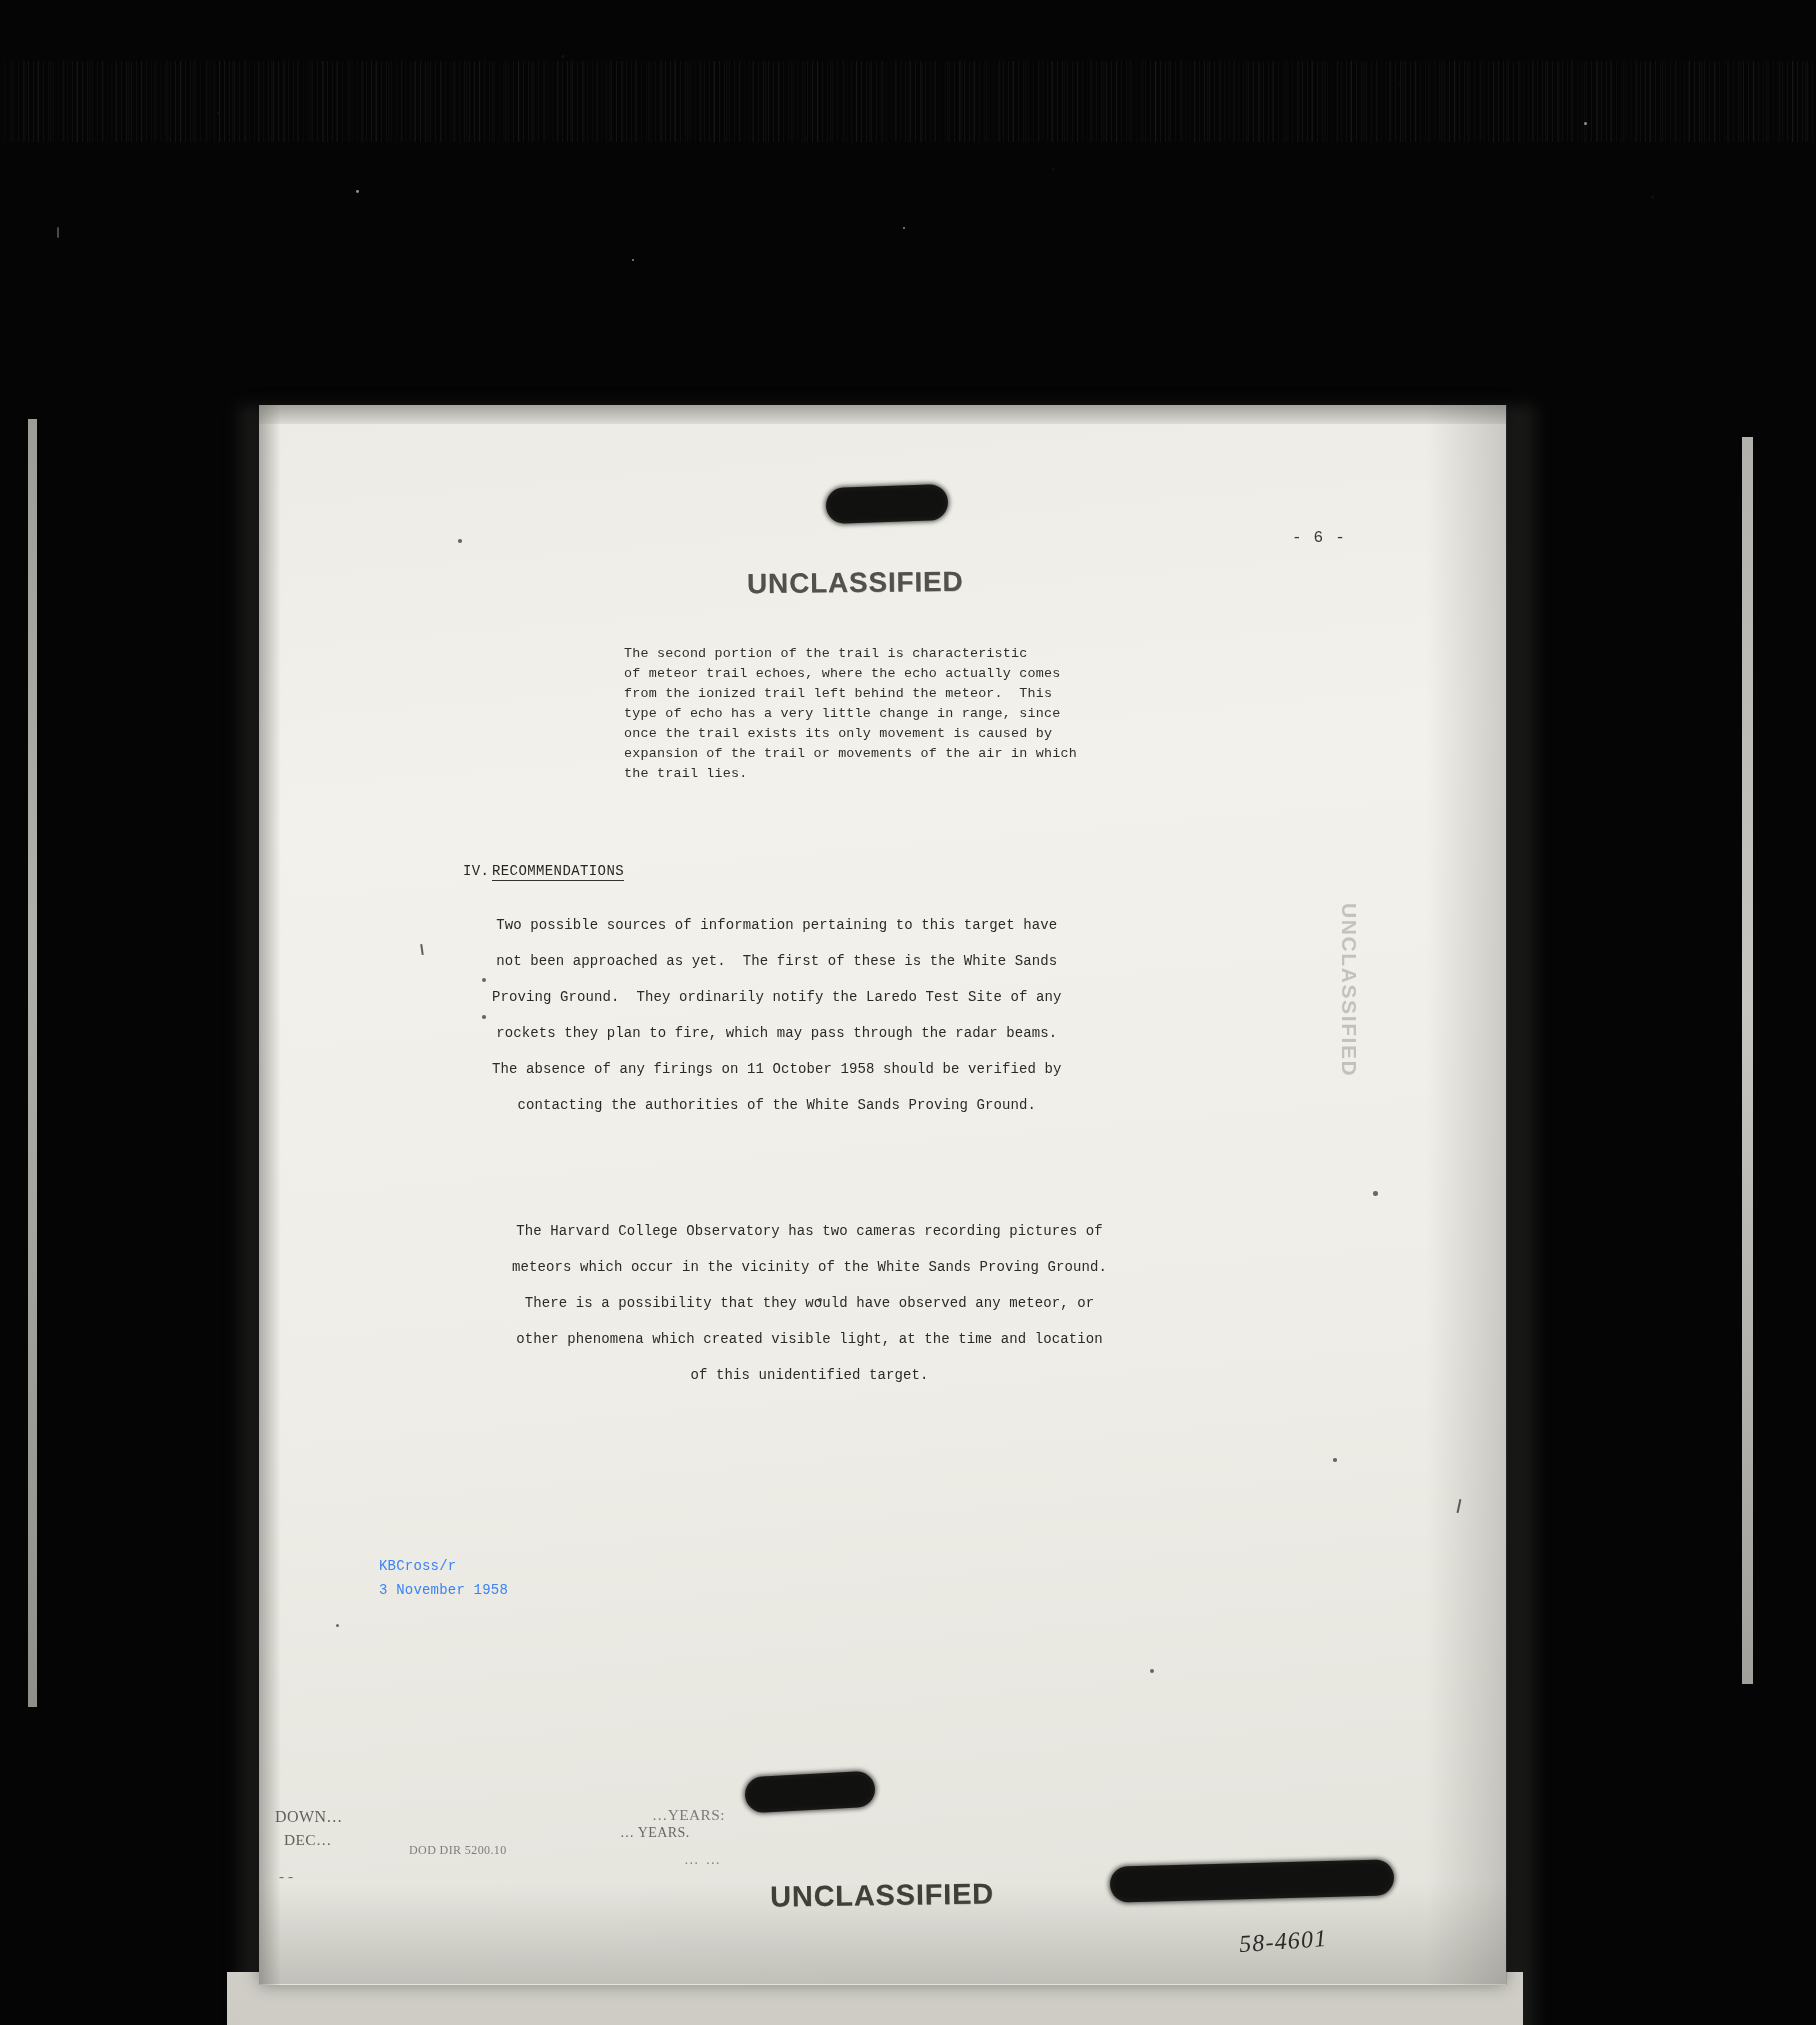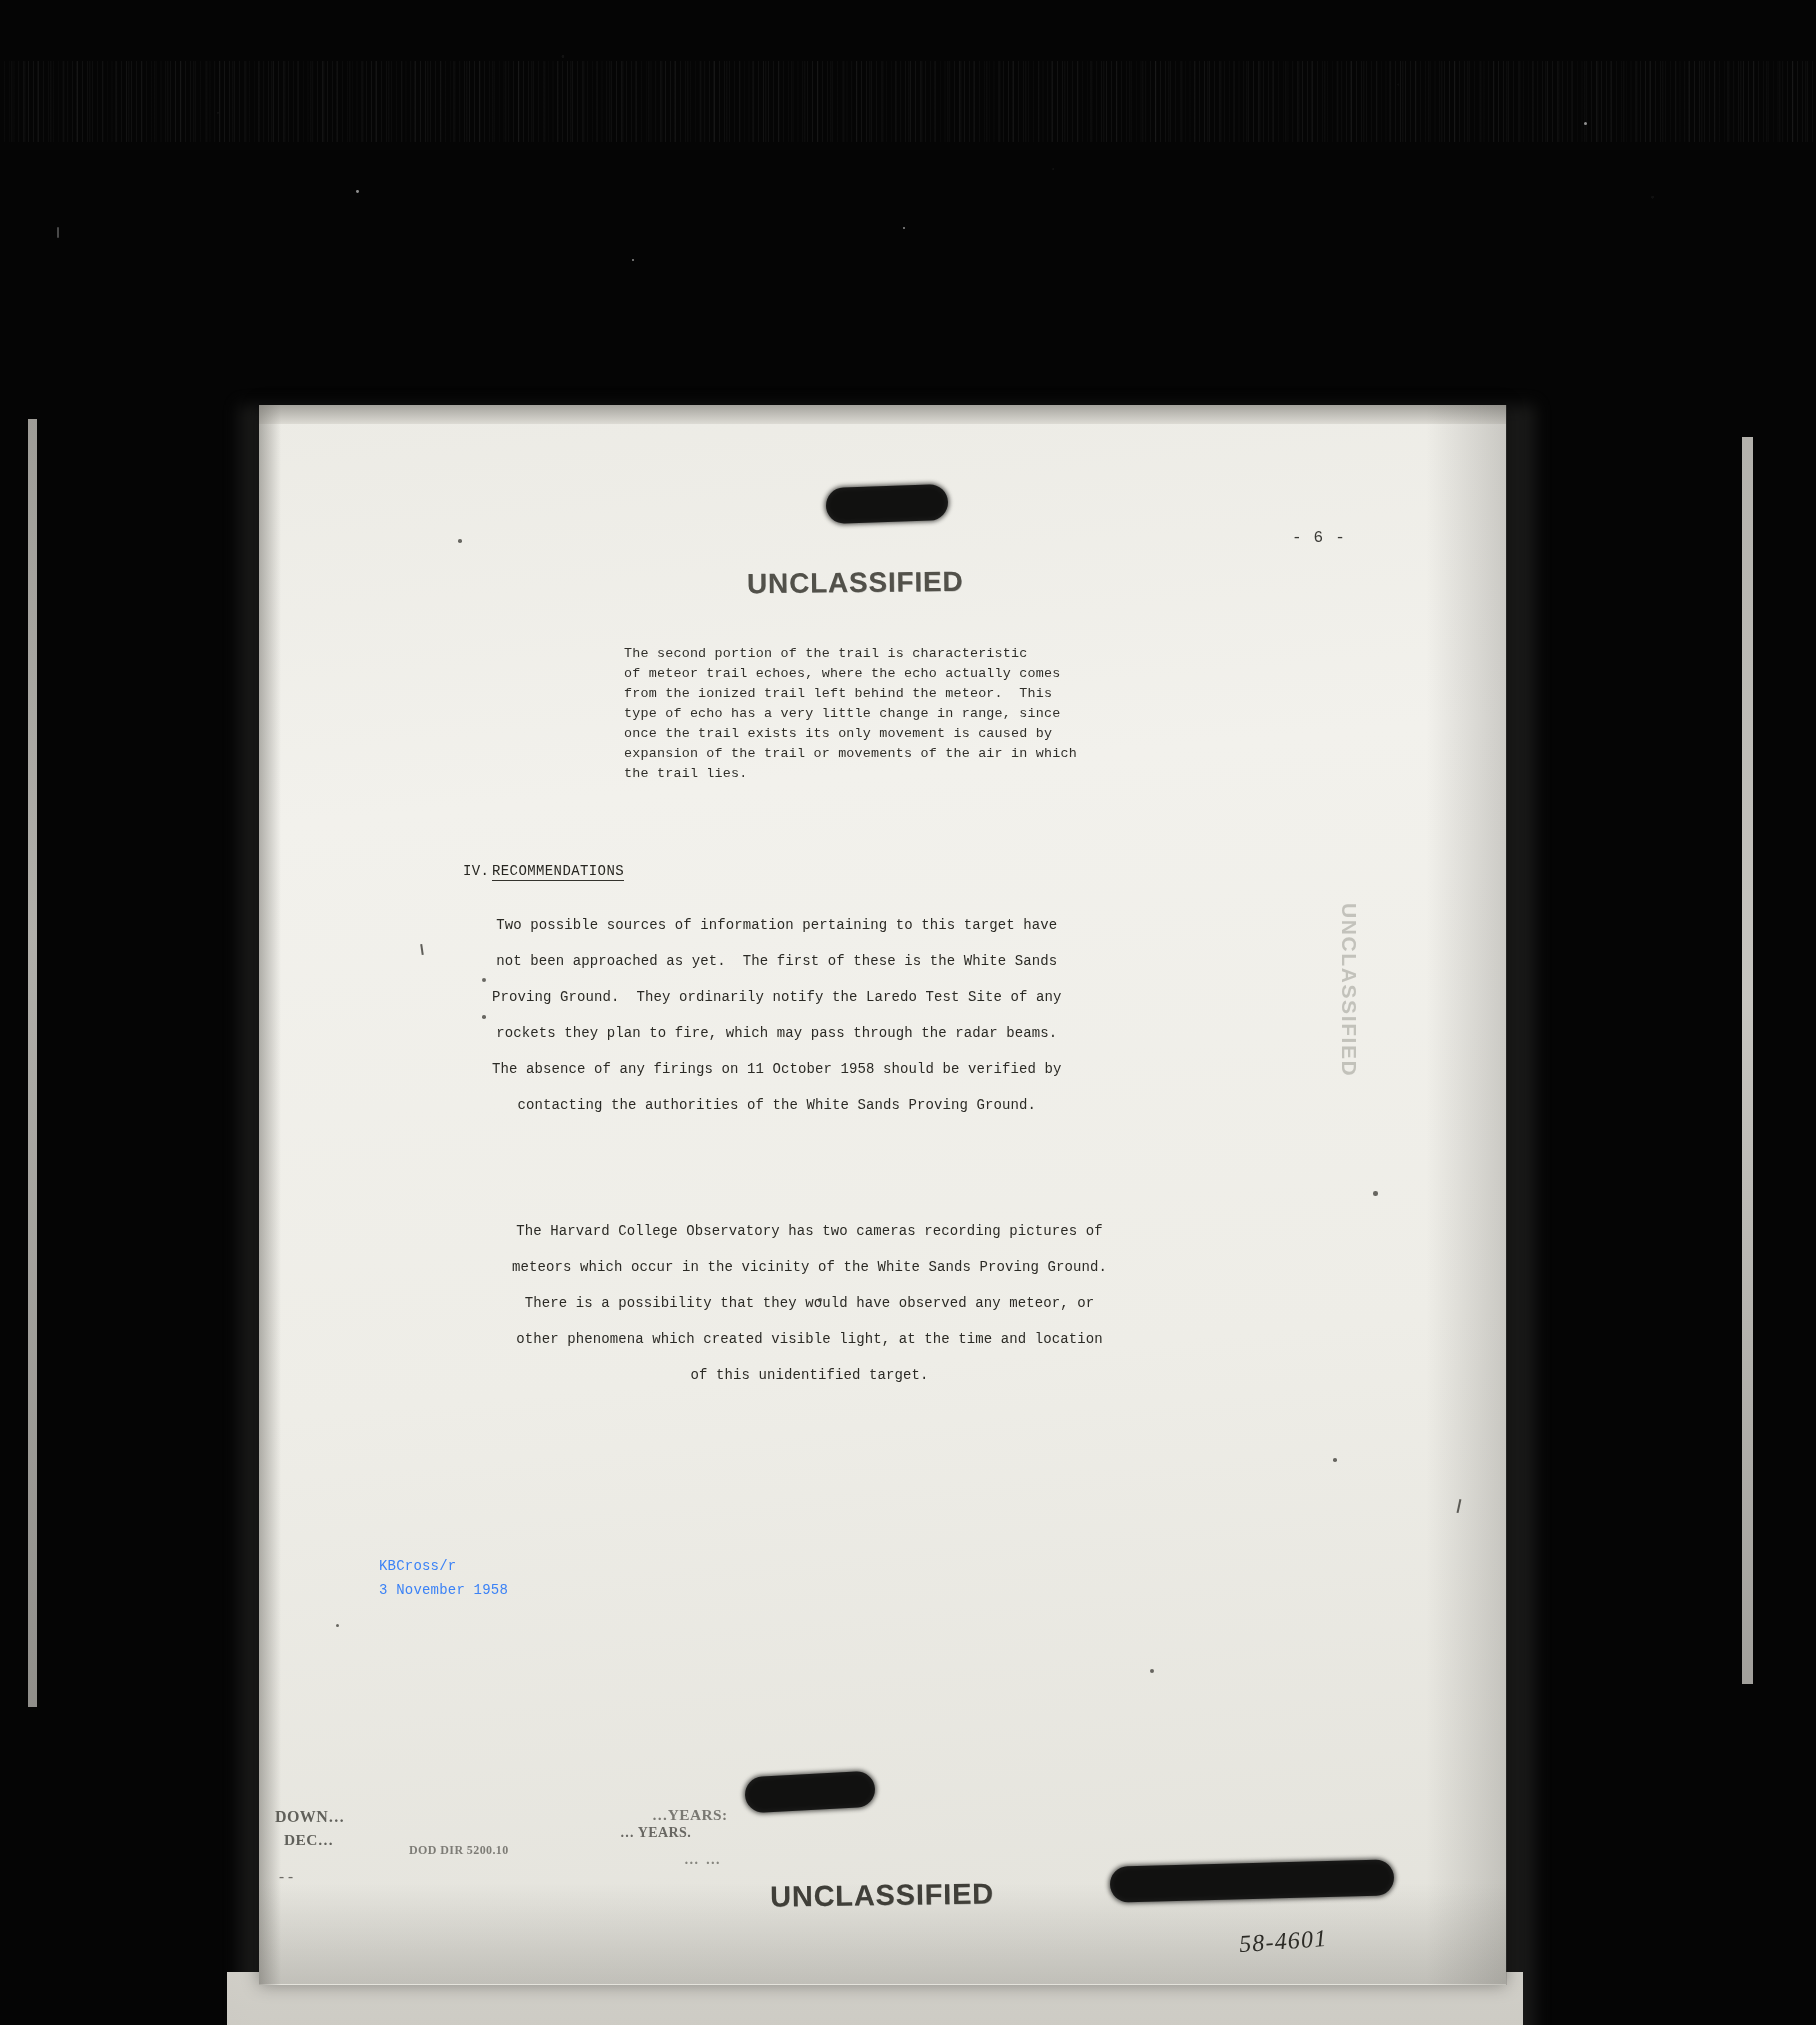--- a/index.html
+++ b/index.html
@@ -256,21 +256,20 @@
     border-radius: 24px;
     transform: rotate(-1.5deg);
   }
 
   
   .footer-mark {
     position: absolute;
     font-family: "Liberation Serif", serif;
     color: rgba(45,44,39,0.72);
     white-space: pre;
-    font-weight: bold;
   }
   #footer-down {
     left: 275px; top: 1808px;
     font-size: 16px;
     letter-spacing: 0.4px;
   }
   #footer-decl {
     left: 284px; top: 1831px;
     font-size: 15.4px;
     letter-spacing: 0.4px;

